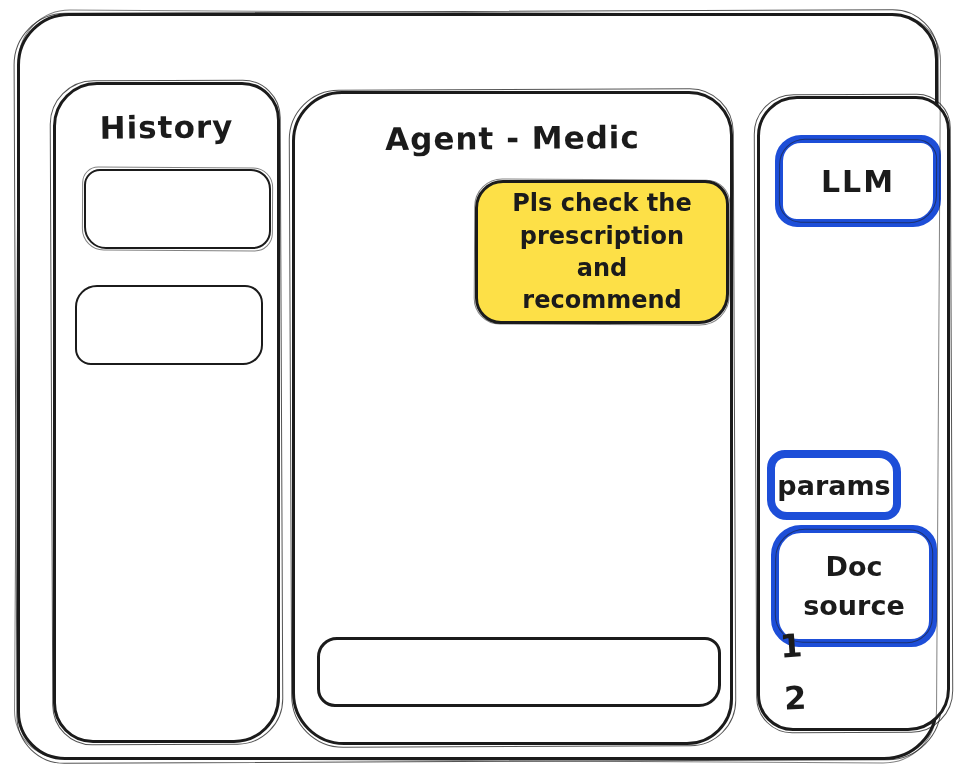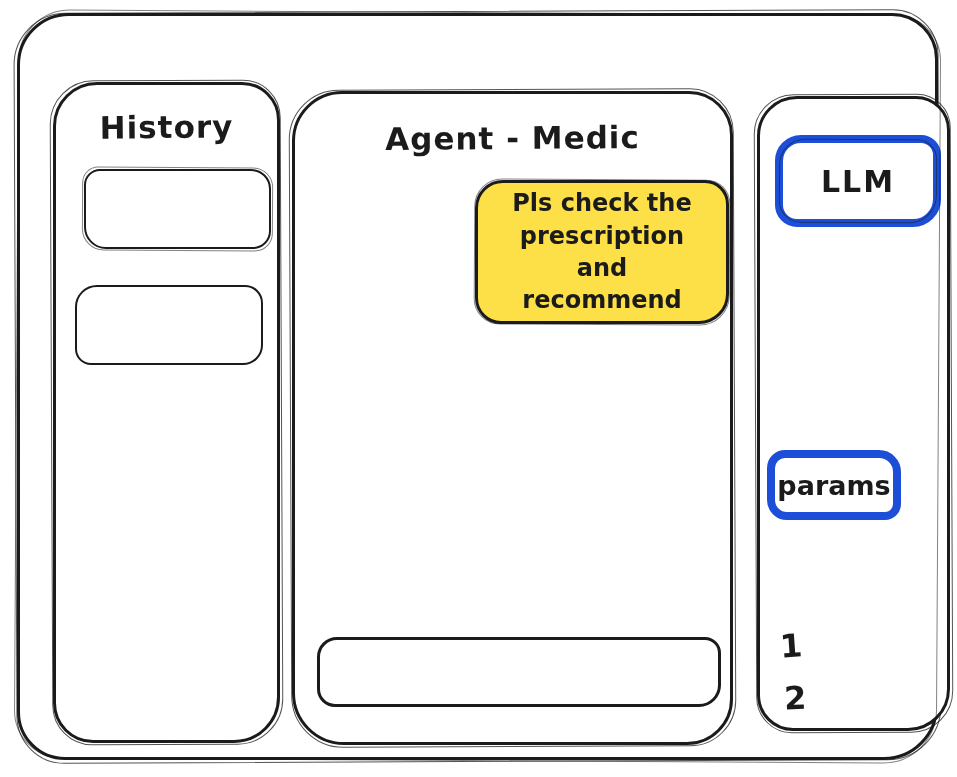--- a/index.html
+++ b/index.html
@@ -159,18 +159,19 @@
         <span>Pls check the prescription and recommend</span>
       </div>
 
 
       <input class="chat-input" type="text" value="" style="">
     </main>
 
     <aside class="sk tools rough">
       <div class="tool-btn btn-llm rough2">LLM</div>
       <div class="tool-btn btn-params">params</div>
+      <div class="tool-btn btn-doc rough2">Doc source</div>
       <div class="doc-num num-1">1</div>
       <div class="doc-num num-2">2</div>
     </aside>
 
   </div>
 </div>
 
 </body></html>

